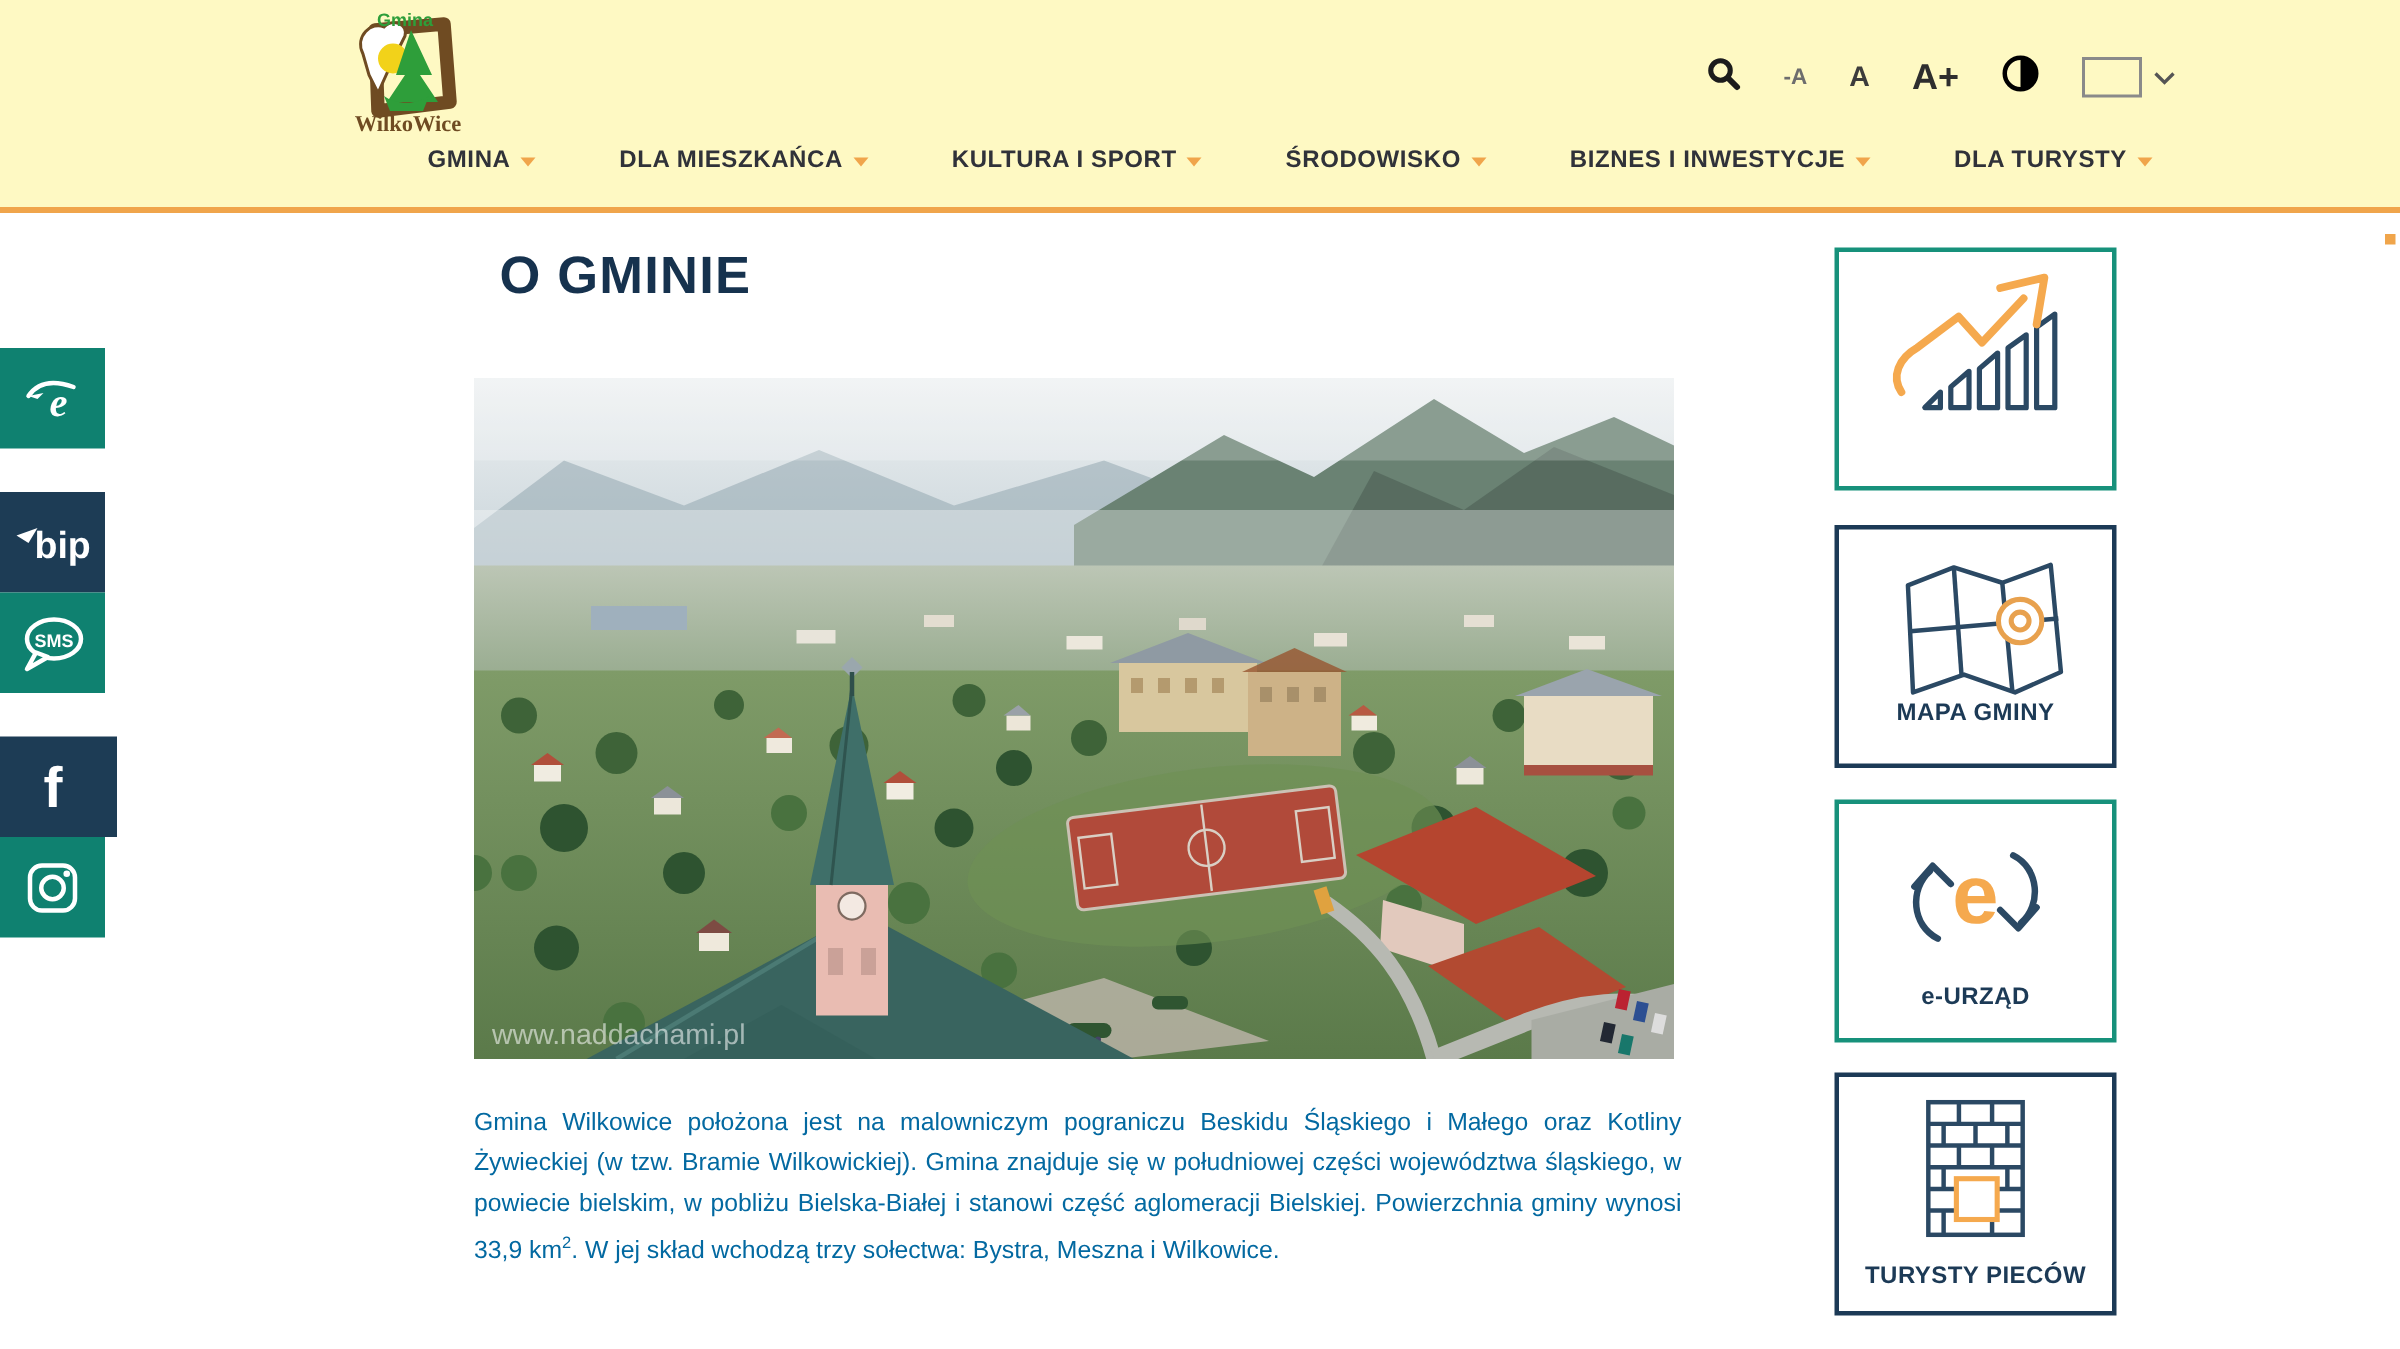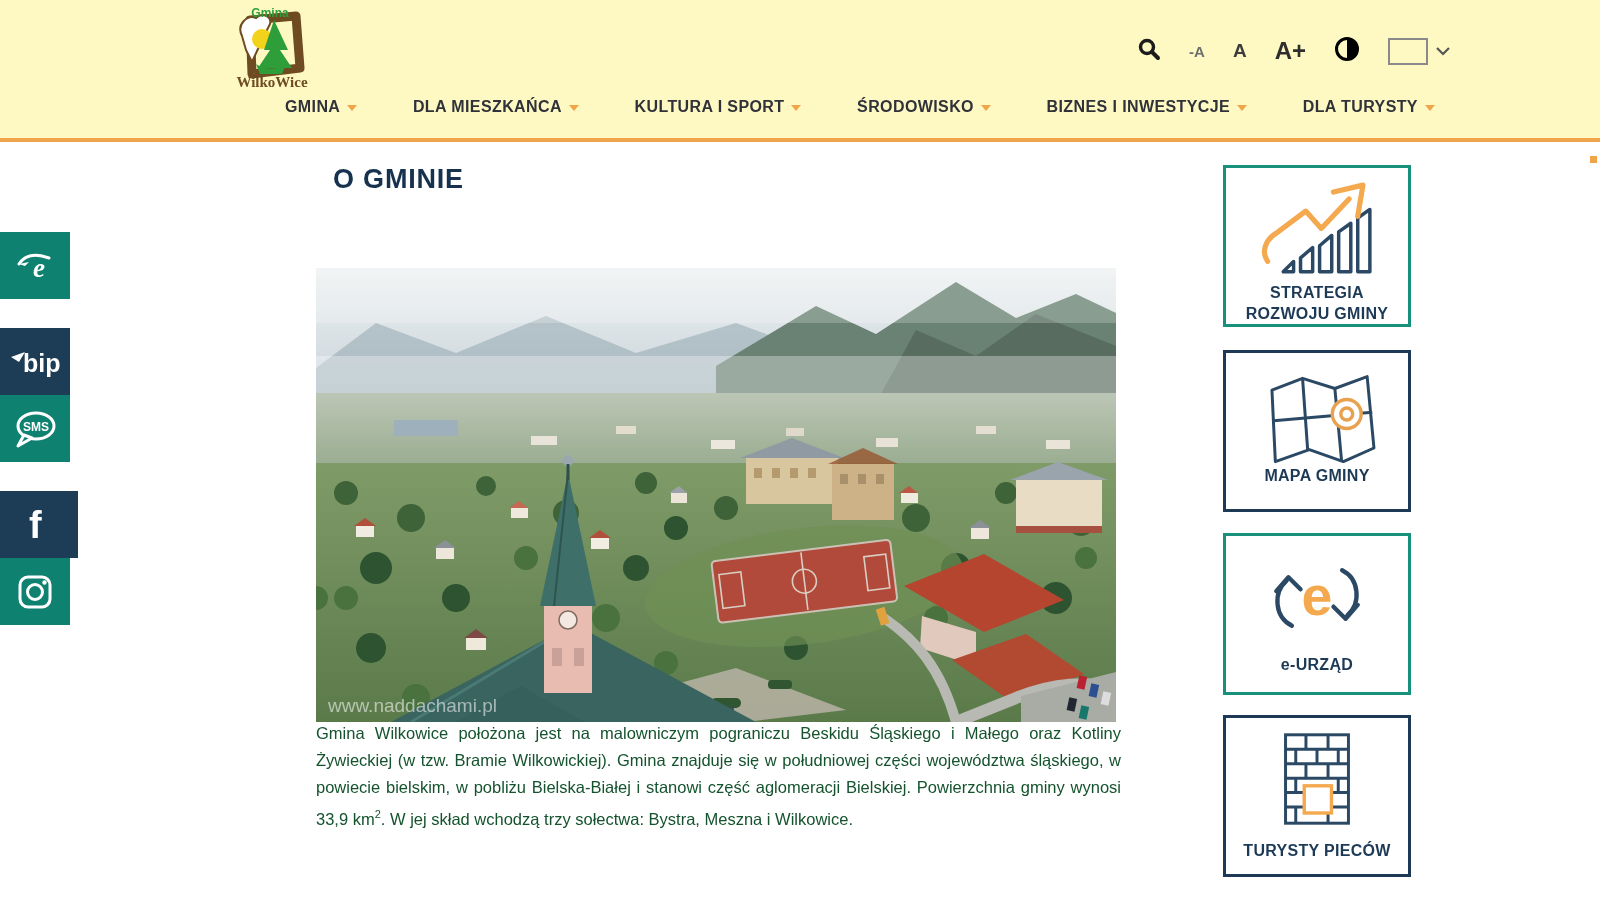--- a/index.html
+++ b/index.html
@@ -30,23 +30,23 @@
   .nav-caret { width:0; height:0; border-left:5px solid transparent; border-right:5px solid transparent; border-top:6px solid #F0A54B; margin-top:2px; }
 
   
   .social { position:absolute; left:0; top:232px; width:70px; }
   .social-item { width:70px; height:67px; display:flex; align-items:center; justify-content:center; cursor:pointer; }
   .social-item.teal { background:#0F8170; }
   .social-item.navy { background:#1D3C55;margin-top:29px; }
   .social-item.fb { width:78px; }
 
   
-  .page-title { position:absolute; left:333px; top:164px; font-size:27px; font-weight:bold; color:#16324E; letter-spacing:.8px; }
-  .photo { position:absolute; left:316px; top:268px; width:800px; height:454px; overflow:hidden; }
-  .paragraph { position:absolute; left:316px; top:720px; width:805px; font-size:16.5px; line-height:27px; color:#14532d; text-align:justify; }
+  .page-title { position:absolute; left:333px; top:164px; font-size:35px; font-weight:bold; color:#16324E; letter-spacing:.8px; }
+  .photo { position:absolute; left:316px; top:252px; width:800px; height:454px; overflow:hidden; }
+  .paragraph { position:absolute; left:316px; top:735px; width:805px; font-size:16.5px; line-height:27px; color:#0369a1; text-align:justify; }
   .paragraph sup { font-size:11px; }
 
   
   .quick { position:absolute; left:1223px; top:165px; width:188px; }
   .qbox { position:absolute; left:0; width:188px; height:162px; background:#fff; display:flex; flex-direction:column; align-items:center; justify-content:flex-start; cursor:pointer; }
   .qbox .qicon { margin-top:10px; }
   .qbox .qlabel { font-size:16px; font-weight:bold; color:#1C3A56; letter-spacing:.3px; text-align:center; line-height:21px; }
   .qbox1 { top:0;   border:3px solid #17917B; }
   .qbox2 { top:185px; border:3px solid #1C3A56; }
   .qbox3 { top:368px; border:3px solid #17917B; }
@@ -370,24 +370,20 @@
           <path d="M56 108 L70 108 L70 80 L56 92 Z"></path>
           <path d="M78 108 L92 108 L92 66 L78 78 Z"></path>
           <path d="M100 108 L114 108 L114 52 L100 62 Z"></path>
           <path d="M122 108 L136 108 L136 36 L122 46 Z"></path>
         </g>
         <g fill="none" stroke="#F5A94E" stroke-width="6" stroke-linecap="round" stroke-linejoin="round">
           <path d="M18 96 C10 84 16 70 30 62 L62 38 L80 58 L112 24"></path>
           <path d="M94 16 L128 8 L122 44"></path>
         </g>
       </svg>
-      <div class="qlabel" style="margin-top:4px;">
-        <div>STRATEGIA</div>
-        <div>ROZWOJU GMINY</div>
-      </div>
     </div>
 
     <div class="qbox qbox2">
       <svg class="qicon" width="130" height="102" viewBox="0 0 150 120">
         <g fill="none" stroke="#2B4964" stroke-width="3.5" stroke-linejoin="round">
           <path d="M22 32 L58 18 L96 30 L134 16 L142 100 L106 116 L66 102 L26 116 Z"></path>
           <path d="M58 18 L64 102"></path>
           <path d="M96 30 L104 116"></path>
           <path d="M24 68 L140 58"></path>
         </g>

